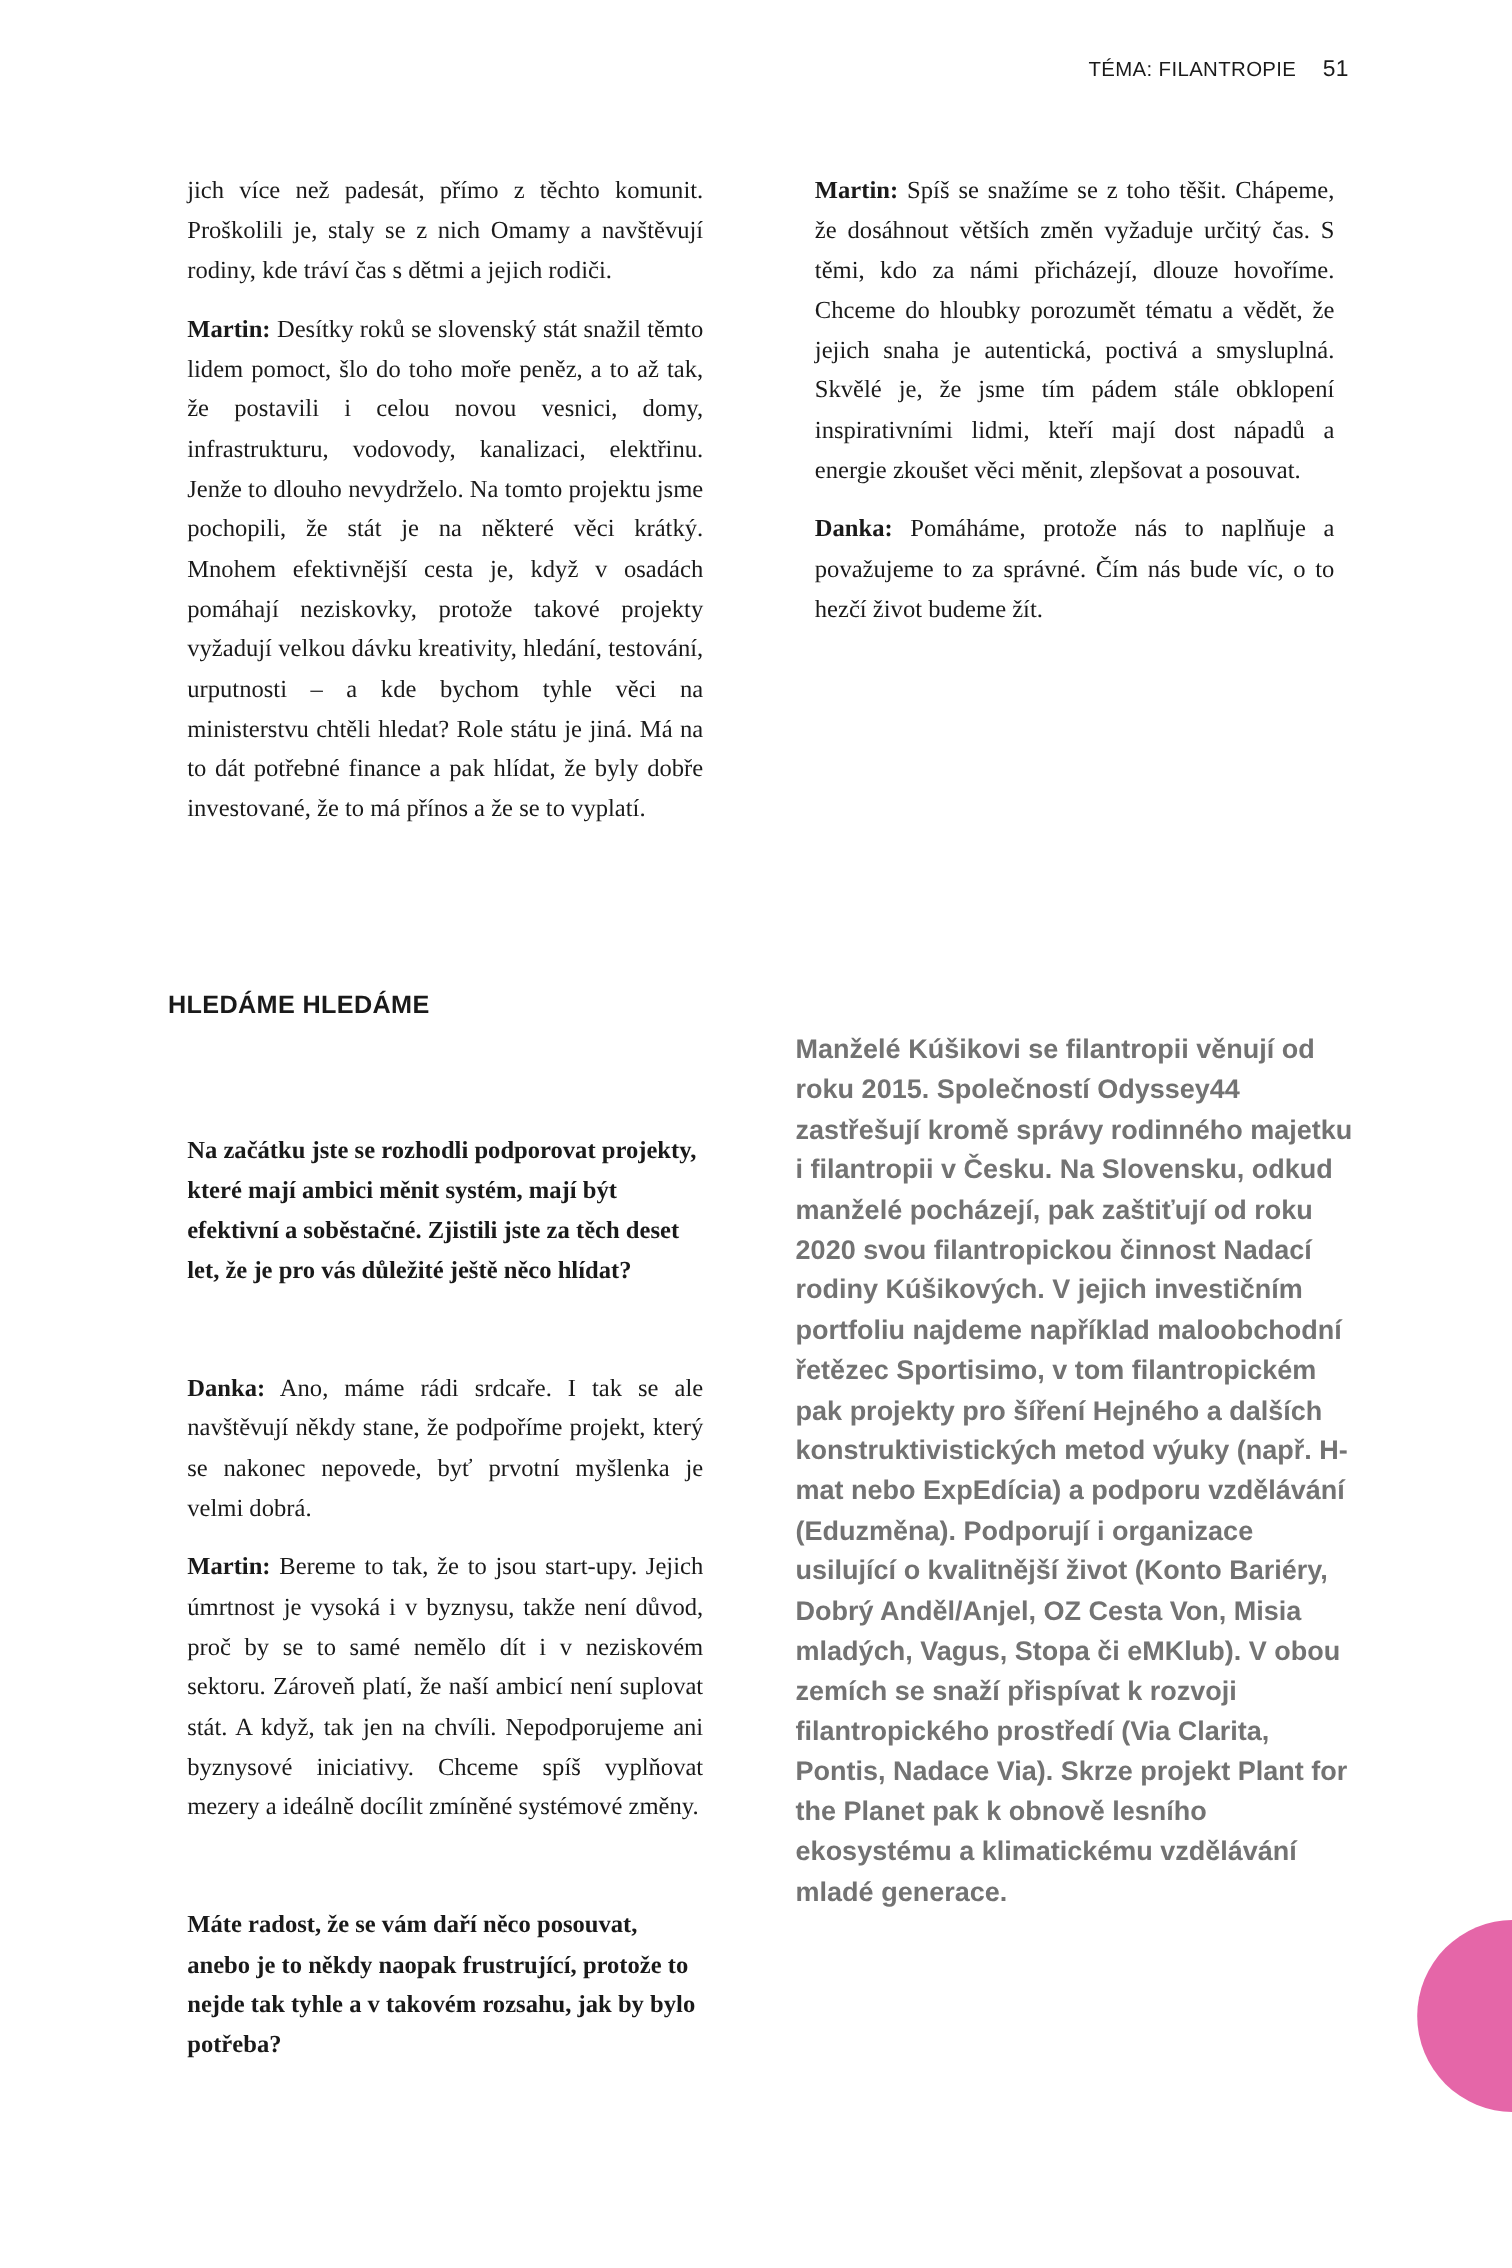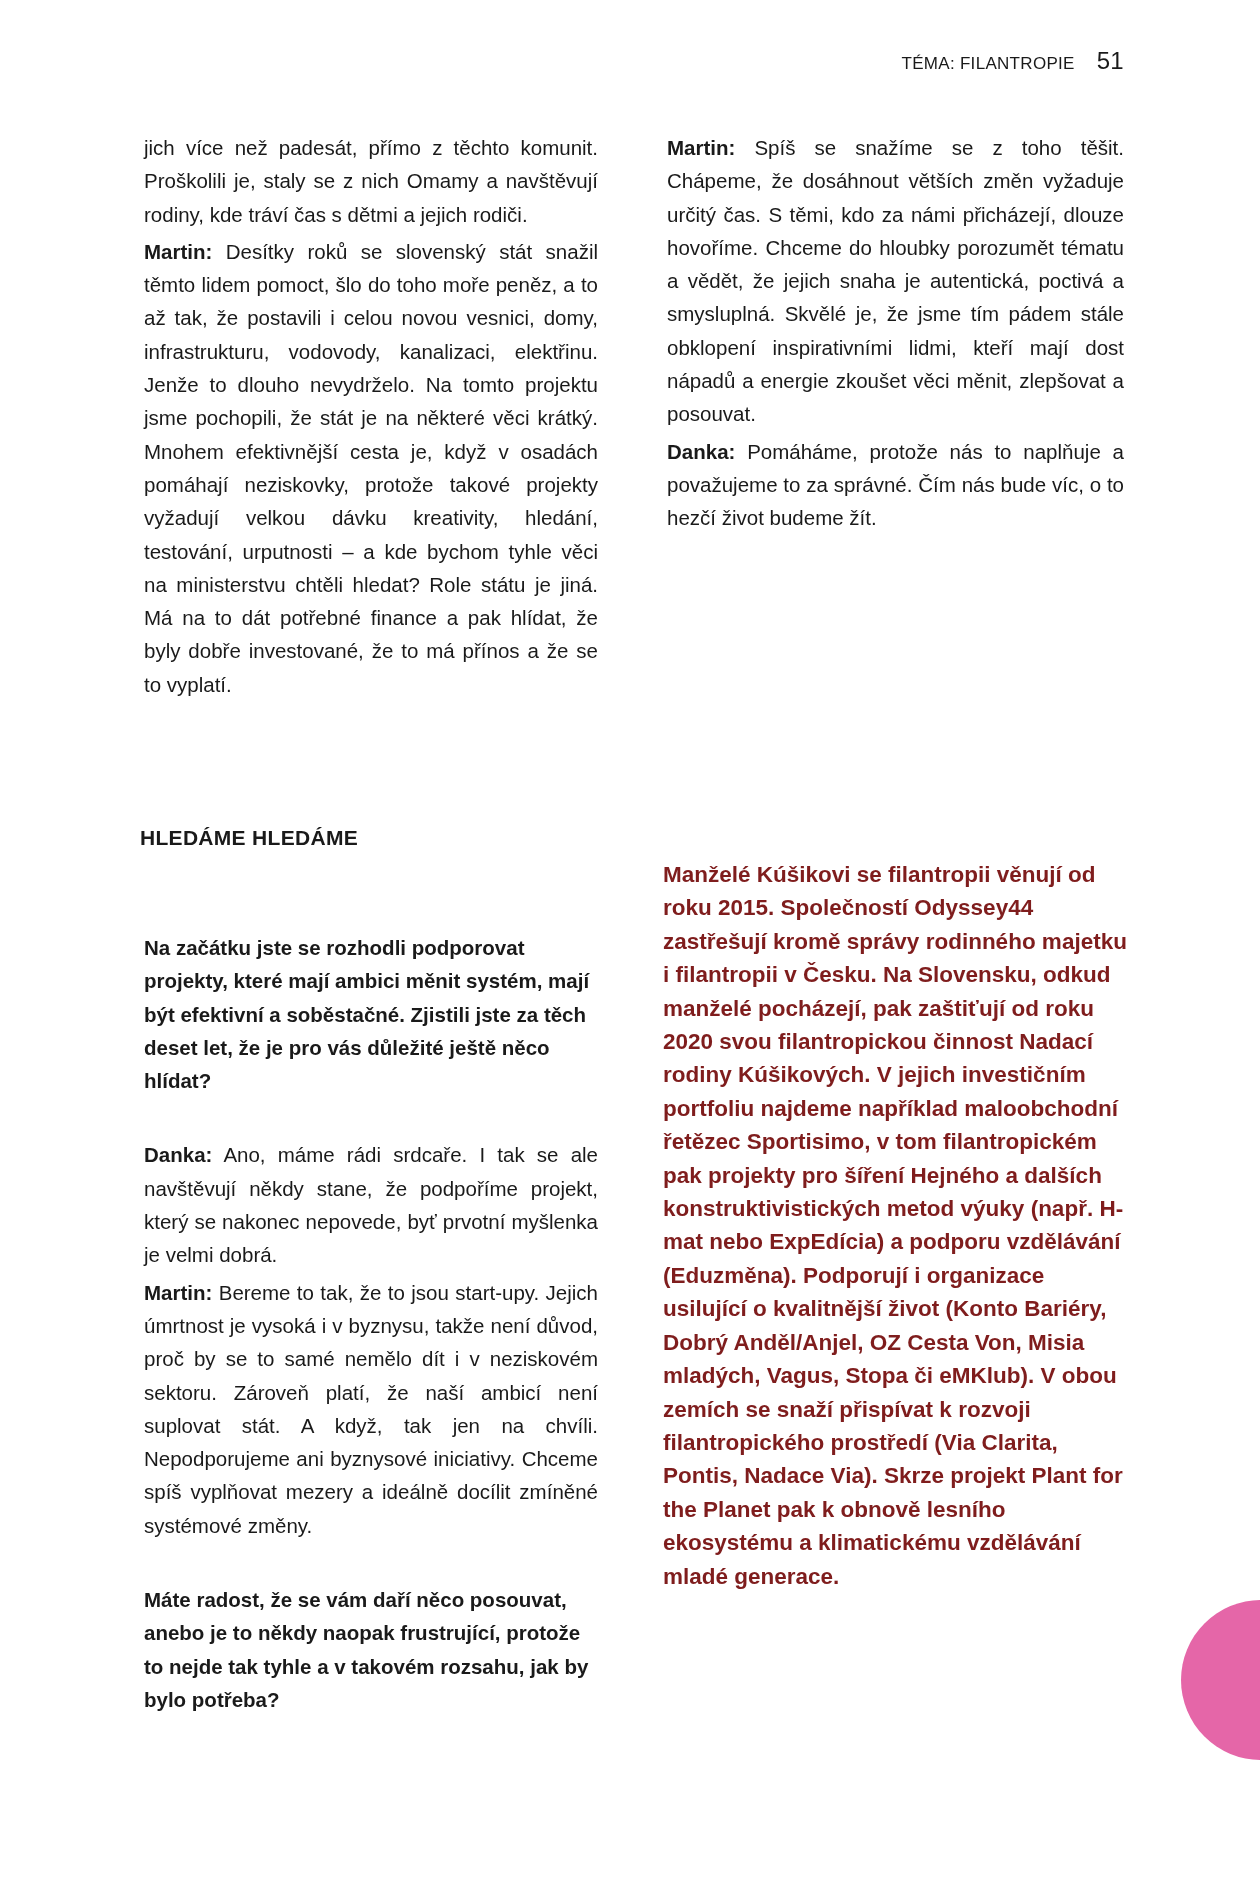--- a/index.html
+++ b/index.html
@@ -1,30 +1,30 @@
 <!DOCTYPE html>
 <html><head>
 <meta charset="utf-8">
 <style>
   html, body { margin: 0; padding: 0; background: #ffffff; }
   body { width: 1260px; height: 1890px; position: relative; overflow: hidden;
          font-family: "Liberation Sans", "DejaVu Sans", sans-serif; color: #1a1a1a; }
   .header { position: absolute; top: 47px; right: 136px; font-size: 17px; letter-spacing: 0.3px; white-space: nowrap; }
   .header .title { font-weight: normal; }
-  .header .page { margin-left: 22px; font-size: 24px; }
+  .header .page { margin-left: 22px; font-size: 19px; }
   .col { position: absolute; width: 462px; font-size: 20.5px; line-height: 33.3px; }
-  .col p { margin: 4px; text-align: justify; text-align-last: left; }
+  .col p { margin: 16px; text-align: justify; text-align-last: left; font-family: Liberation Serif, serif; }
   .col-left-top { left: 140px; top: 127px; }
   .col-right-top { left: 663px; top: 127px; width: 465px; }
   .spk { font-weight: bold; }
   .section-heading { position: absolute; left: 140px; top: 826px; font-size: 21px; font-weight: bold; letter-spacing: 0.3px; }
   .question { font-weight: bold; text-align: left !important; }
   .col-left-bottom { left: 140px; top: 927px; }
   .gap { height: 33px; }
-  .pink-col { position: absolute; left: 663px; top: 858px; width: 470px; color: #7f1d1d;
+  .pink-col { position: absolute; left: 663px; top: 858px; width: 470px; color: #737373;
               font-weight: bold; font-size: 22.5px; line-height: 33.4px; }
   .pink-col p { margin: 0; }
   .pink-circle { position: absolute; left: 1181px; top: 1600px; width: 160px; height: 160px;
                  border-radius: 50%; background: #e566a8; }
 </style>
 </head>
 <body>
 
 <div class="header">
   <span class="title">TÉMA: FILANTROPIE</span><span class="page">51</span>

